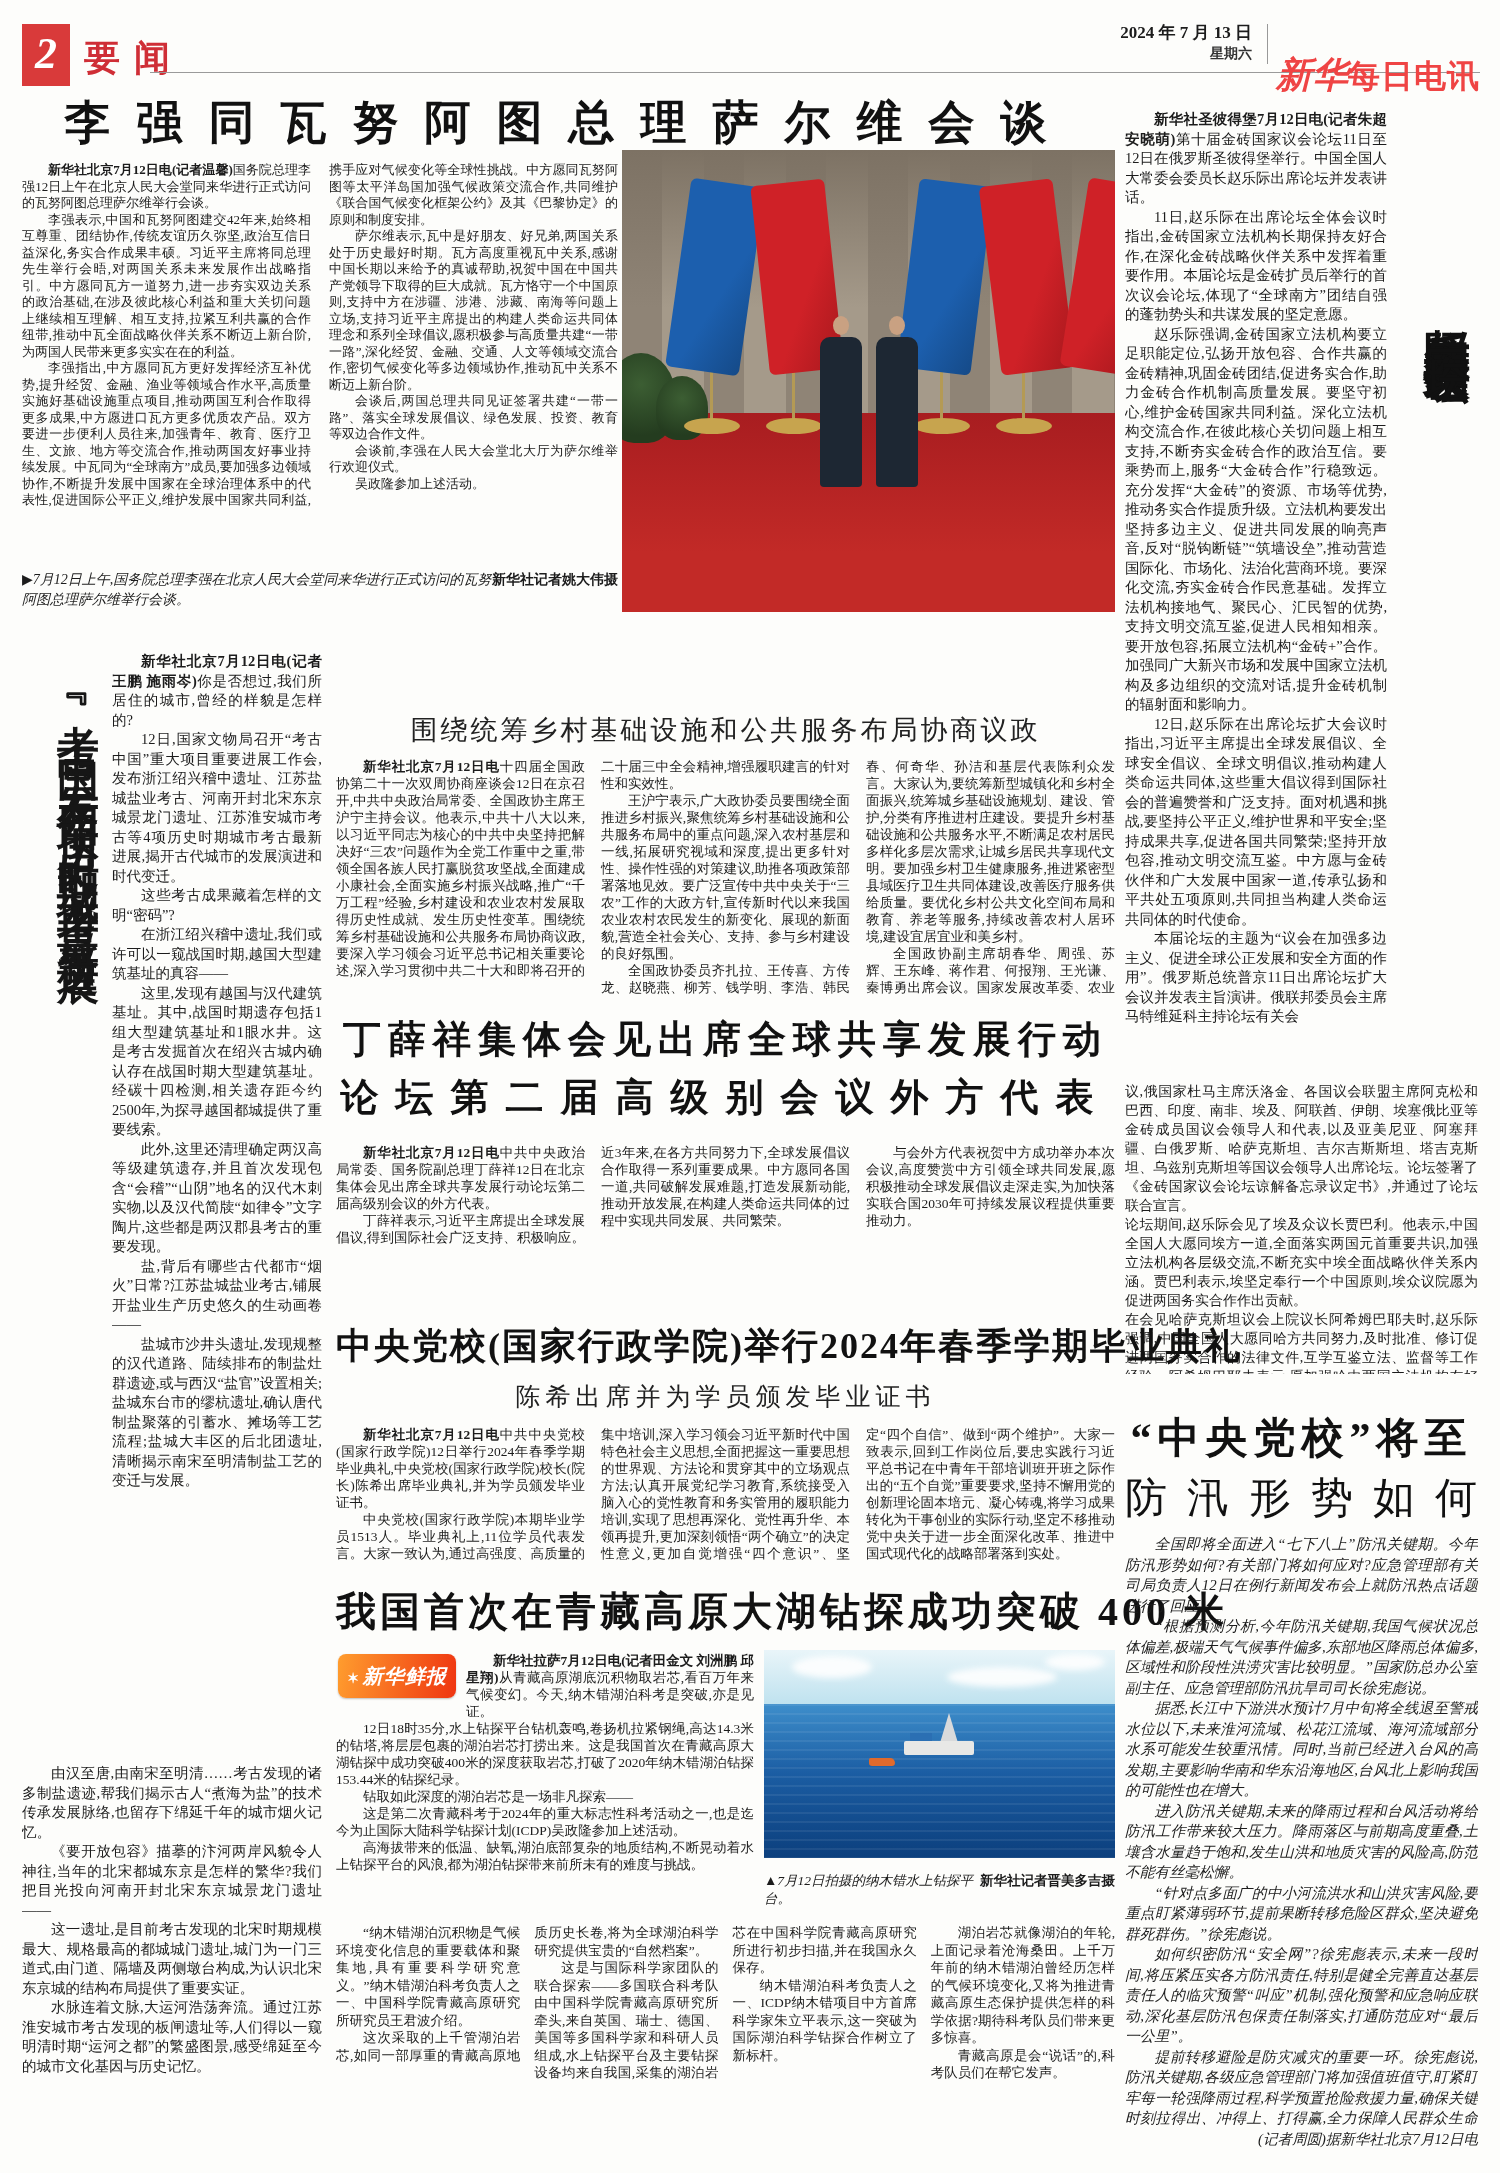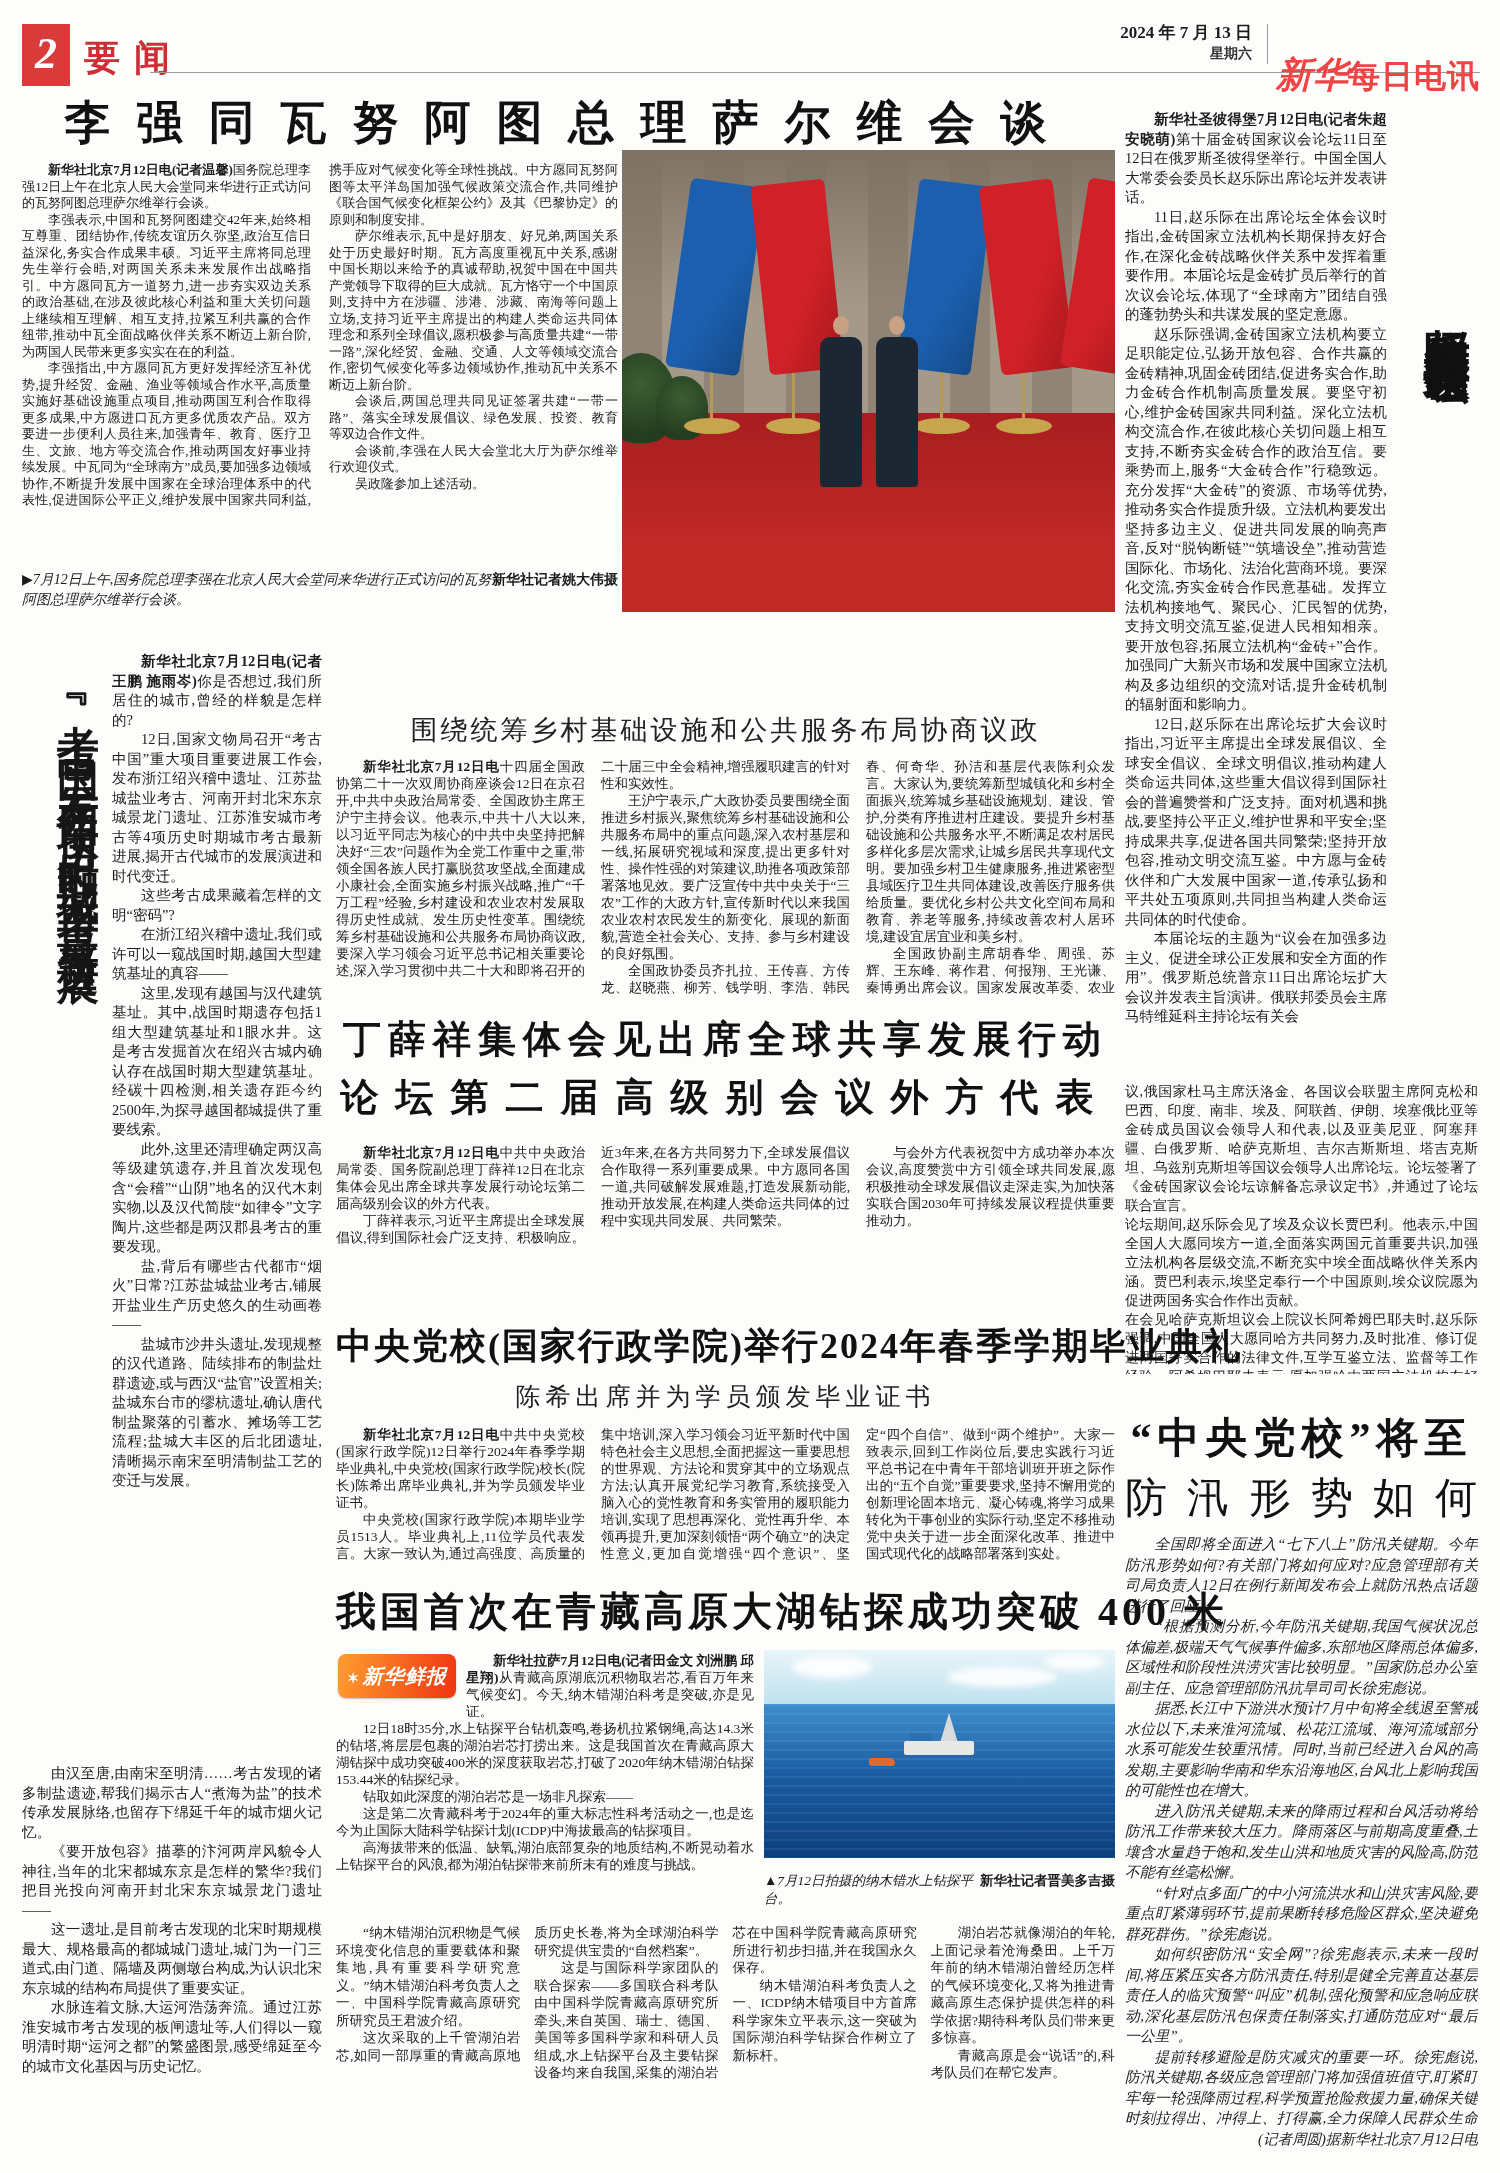--- a/index.html
+++ b/index.html
@@ -193,21 +193,21 @@
   <div id="e-sub">陈希出席并为学员颁发毕业证书</div>
   <div id="e-body" class="body cols3">
     <p class="lead"><b>新华社北京7月12日电</b><span>中共中央党校(国家行政学院)12日举行2024年春季学期毕业典礼,中央党校(国家行政学院)校长(院长)陈希出席毕业典礼,并为学员颁发毕业证书。</span></p>
     <div class="plist"><p>中央党校(国家行政学院)本期毕业学员1513人。毕业典礼上,11位学员代表发言。大家一致认为,通过高强度、高质量的集中培训,深入学习领会习近平新时代中国特色社会主义思想,全面把握这一重要思想的世界观、方法论和贯穿其中的立场观点方法;认真开展党纪学习教育,系统接受入脑入心的党性教育和务实管用的履职能力培训,实现了思想再深化、党性再升华、本领再提升,更加深刻领悟“两个确立”的决定性意义,更加自觉增强“四个意识”、坚定“四个自信”、做到“两个维护”。大家一致表示,回到工作岗位后,要忠实践行习近平总书记在中青年干部培训班开班之际作出的“五个自觉”重要要求,坚持不懈用党的创新理论固本培元、凝心铸魂,将学习成果转化为干事创业的实际行动,坚定不移推动党中央关于进一步全面深化改革、推进中国式现代化的战略部署落到实处。</p></div>
   </div>
 
   <div id="f-head">我国首次在青藏高原大湖钻探成功突破 400 米</div>
   <div id="f-top" class="body">
     <div class="badge"><span class="flash">✶</span><span>新华鲜报</span></div>
     <p class="lead"><b>新华社拉萨7月12日电(记者田金文 刘洲鹏 邱星翔)</b><span>从青藏高原湖底沉积物取岩芯,看百万年来气候变幻。今天,纳木错湖泊科考是突破,亦是见证。</span></p>
-    <div class="plist"><p>12日18时35分,水上钻探平台钻机轰鸣,卷扬机拉紧钢绳,高达14.3米的钻塔,将层层包裹的湖泊岩芯打捞出来。这是我国首次在青藏高原大湖钻探中成功突破400米的深度获取岩芯,打破了2020年纳木错湖泊钻探153.44米的钻探纪录。</p><p>钻取如此深度的湖泊岩芯是一场非凡探索——</p><p>这是第二次青藏科考于2024年的重大标志性科考活动之一,也是迄今为止国际大陆科学钻探计划(ICDP)中海拔最高的钻探项目。</p><p>高海拔带来的低温、缺氧,湖泊底部复杂的地质结构,不断晃动着水上钻探平台的风浪,都为湖泊钻探带来前所未有的难度与挑战。</p></div>
+    <div class="plist"><p>12日18时35分,水上钻探平台钻机轰鸣,卷扬机拉紧钢绳,高达14.3米的钻塔,将层层包裹的湖泊岩芯打捞出来。这是我国首次在青藏高原大湖钻探中成功突破400米的深度获取岩芯,打破了2020年纳木错湖泊钻探153.44米的钻探纪录。</p><p>钻取如此深度的湖泊岩芯是一场非凡探索——</p><p>这是第二次青藏科考于2024年的重大标志性科考活动之一,也是迄今为止国际大陆科学钻探计划(ICDP)吴政隆参加上述活动。</p><p>高海拔带来的低温、缺氧,湖泊底部复杂的地质结构,不断晃动着水上钻探平台的风浪,都为湖泊钻探带来前所未有的难度与挑战。</p></div>
   </div>
   <div id="f-photo">
     <div class="sky"></div>
     <div class="cloud" style="left:8%;top:3%;width:80px;height:22px;"></div>
     <div class="cloud" style="left:52%;top:8%;width:110px;height:20px;"></div>
     <div class="cloud" style="left:80%;top:2%;width:60px;height:16px;"></div>
     <div class="water">
         <div class="ripple"></div>
       </div>
     <div class="platform">

